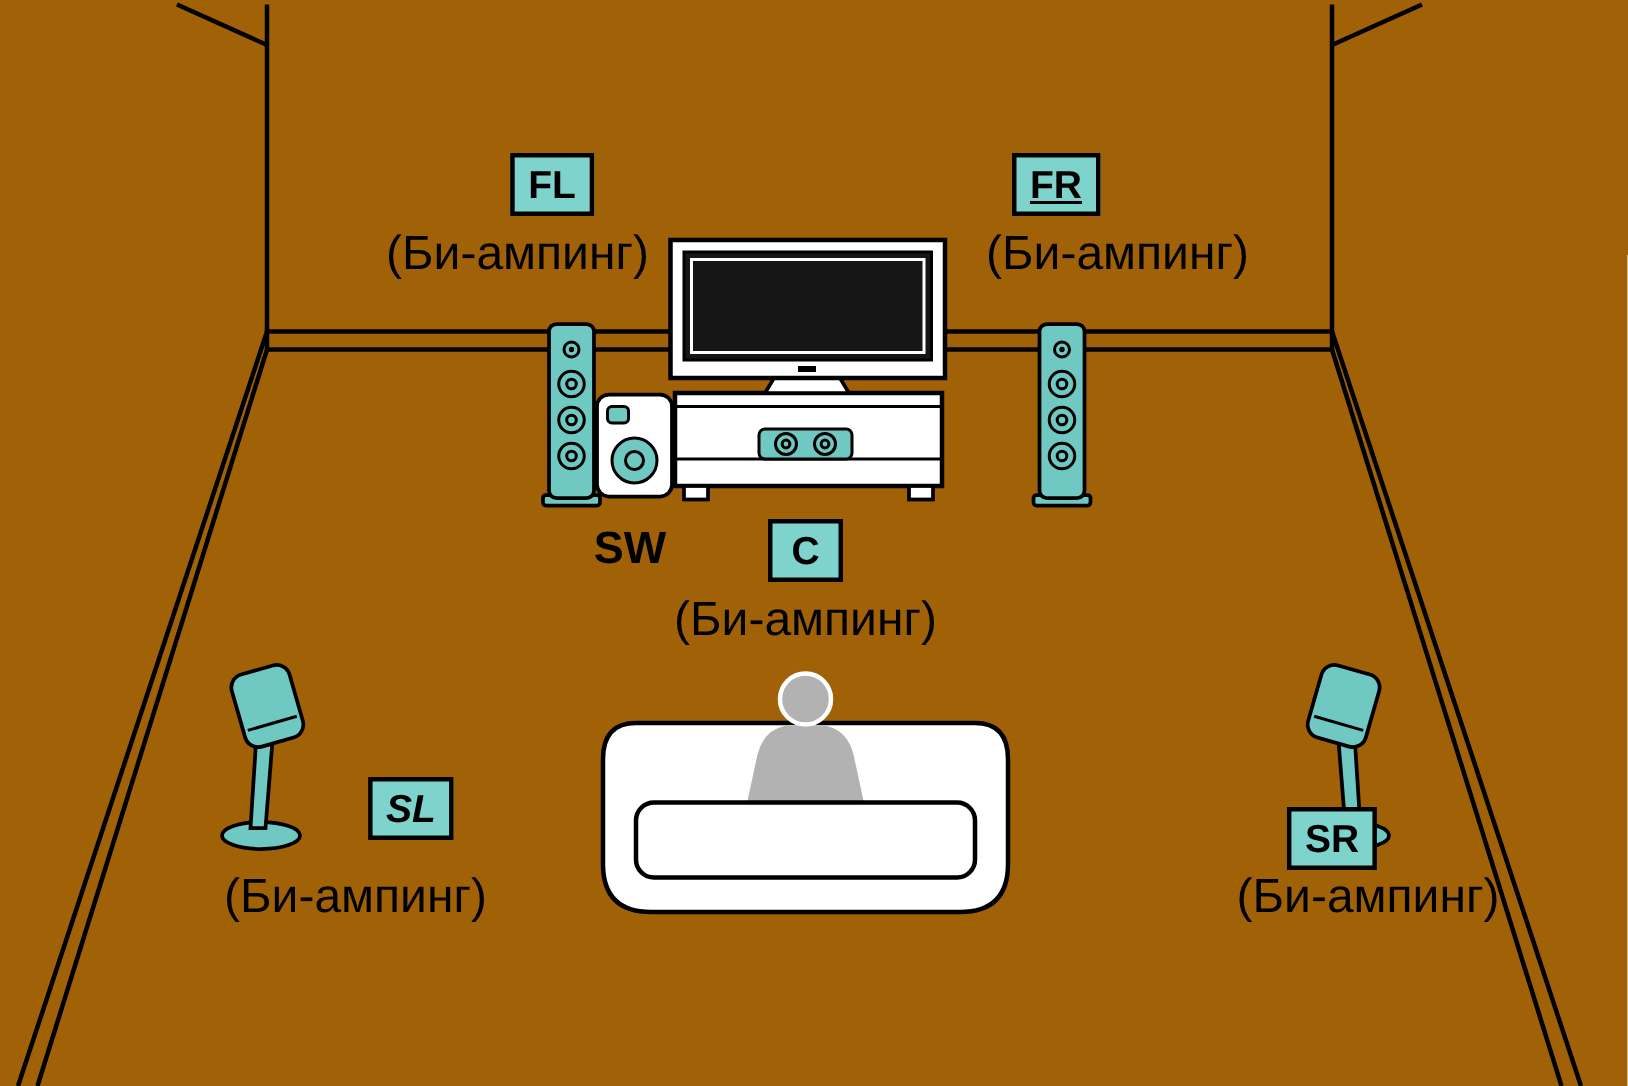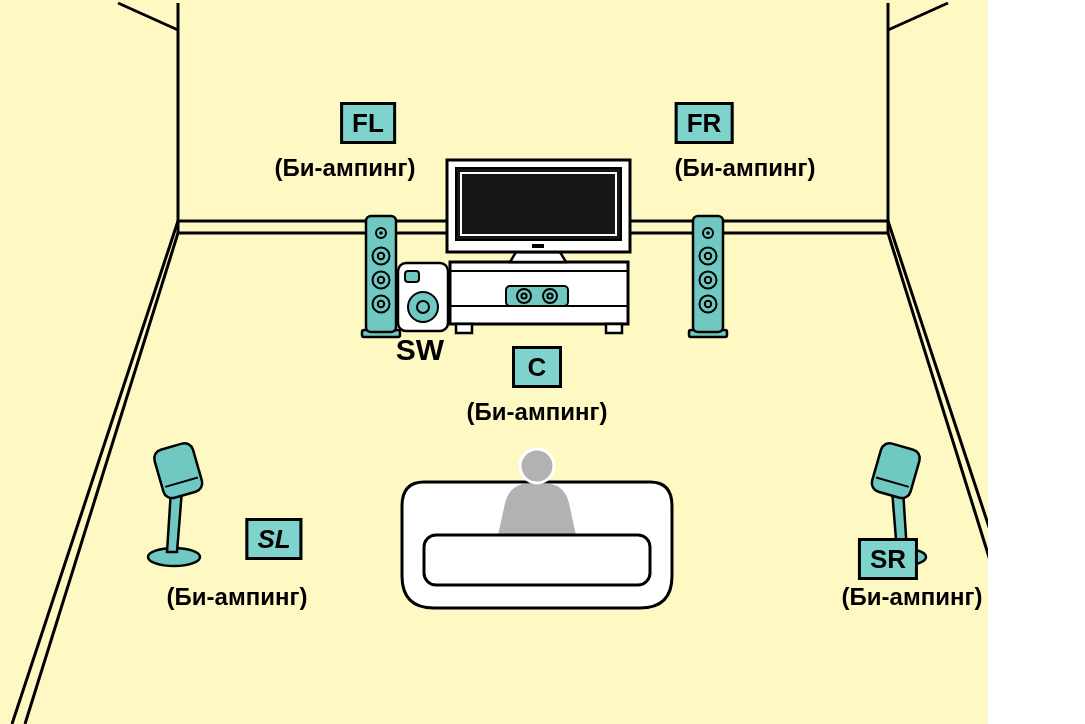--- a/index.html
+++ b/index.html
@@ -5,21 +5,21 @@
   * { margin:0; padding:0; box-sizing:border-box; }
   :root{
     --speaker:#6FC8C1;
     --label_box:#7ED3CC;
     --person:#B2B2B2;
     --screen:#161616;
     --line:#000000;
   }
   html,body{ background:#fff; }
   body{ font-family:"Liberation Sans", sans-serif; }
-  .stage{ position:relative; width:988px; height:724px; background:#fef9c3; overflow:hidden; }
+  .stage{ position:relative; width:1085px; height:724px; background:#a16207; overflow:hidden; }
   .stage svg{ position:absolute; left:0; top:0; }
 
   
   .ln   { stroke:var(--line); stroke-width:3; fill:none; }
   .wht  { fill:#fff; stroke:var(--line); stroke-width:3; }
   .wht2 { fill:#fff; stroke:var(--line); stroke-width:2.5; }
   .spk  { fill:var(--speaker); stroke:var(--line); stroke-width:2.5; }
   .spkc { fill:var(--speaker); stroke:var(--line); stroke-width:2; }
   .dot  { fill:var(--line); }
   .thin { stroke:var(--line); stroke-width:2; fill:none; }
@@ -30,21 +30,21 @@
 
   
   .label-box{
     position:absolute; transform:translate(-50%,-50%);
     background:var(--label_box); border:3px solid var(--line);
     color:#000; font-weight:bold; font-size:26px; line-height:1;
     padding:5px 9px; min-width:50px; text-align:center; white-space:nowrap;
   }
   .note{
     position:absolute; transform:translate(-50%,-50%);
-    color:#000; font-weight:bold; font-size:24px; line-height:1;
+    color:#000; font-weight:normal; font-size:32px; line-height:1;
     white-space:nowrap;
   }
   .plain-label{
     position:absolute; transform:translate(-50%,-50%);
     color:#000; font-weight:bold; font-size:30px; line-height:1;
     white-space:nowrap;
   }
 </style>
 </head>
 <body>
@@ -145,24 +145,24 @@
         <circle cx="537" cy="466" r="17" class="person-head"></circle>
       </g>
 
       <rect x="424" y="535" width="226" height="50" rx="12" class="wht"></rect>
     </g>
   </svg>
 
   <div class="label-box" style="left:368px; top:123px;">FL</div>
   <div class="note" style="left:345px; top:168px;">(Би-ампинг)</div>
 
-  <div class="label-box" style="left:704px; top:123px;">FR</div>
+  <div class="label-box" style="left:704px; top:123px;text-decoration:underline;">FR</div>
   <div class="note" style="left:745px; top:168px;">(Би-ампинг)</div>
 
-  <div class="plain-label" style="left:420px; top:350px;">SW</div>
+  <div class="plain-label" style="left:420px; top:366px;">SW</div>
 
   <div class="label-box" style="left:537px; top:367px;">C</div>
   <div class="note" style="left:537px; top:412px;">(Би-ампинг)</div>
 
   <div class="label-box" style="left:274px; top:539px;font-style:italic;">SL</div>
   <div class="note" style="left:237px; top:597px;">(Би-ампинг)</div>
 
   <div class="label-box" style="left:888px; top:559px;">SR</div>
   <div class="note" style="left:912px; top:597px;">(Би-ампинг)</div>
 

